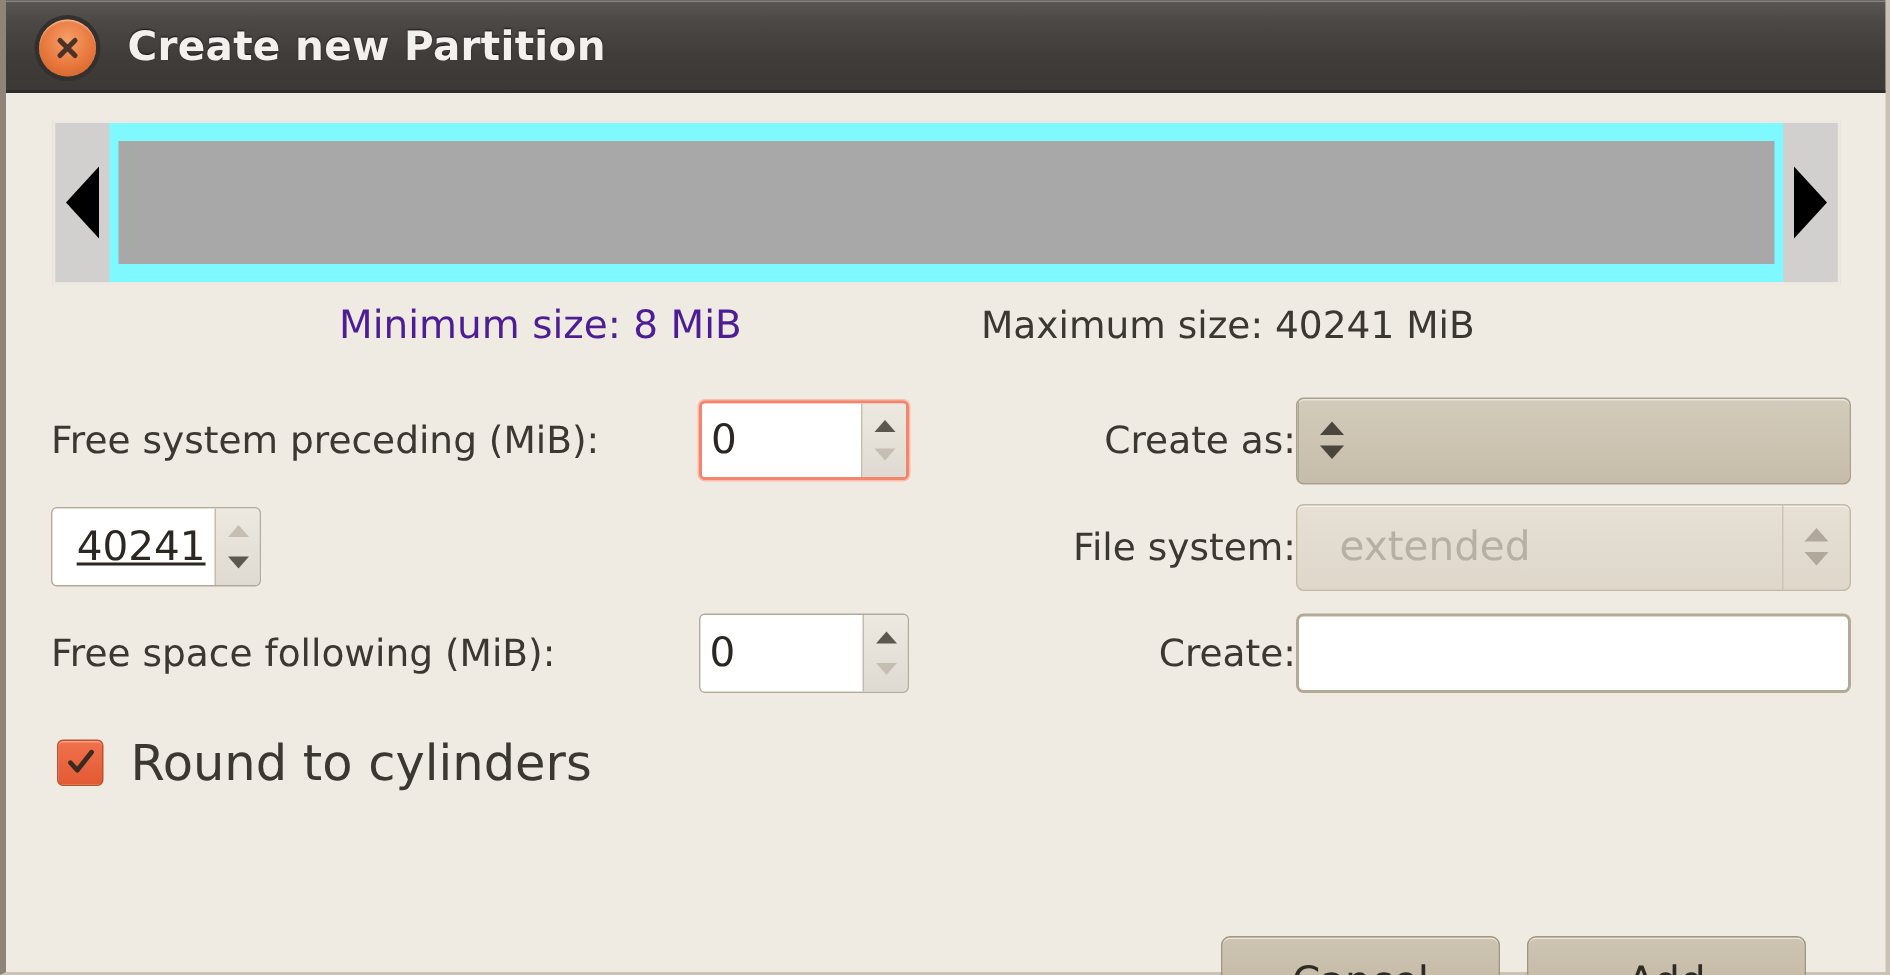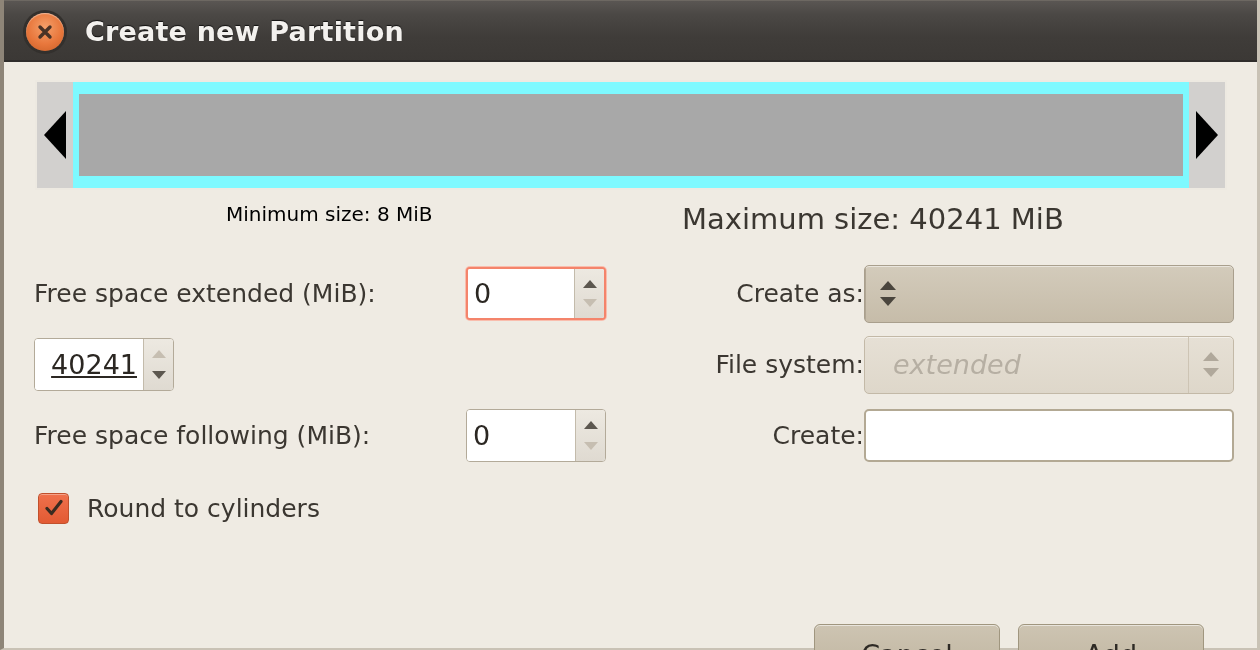--- a/index.html
+++ b/index.html
@@ -131,30 +131,29 @@
     position: absolute;
     top: 140px;
     left: 0;
     width: 100%;
     height: 40px;
   }
   .size-min {
     position: absolute;
     left: 222px;
     top: 0;
-    font-size: 20px;
-    color: #000000;
+    font-size: 26px;
+    color: #4c1d95;
   }
   .size-max {
     position: absolute;
     left: 650px;
     top: 0;
-    font-size: 29px;
+    font-size: 25px;
     color: #3B3731;
-    margin-left: 28px;
   }
 
   
   .col-left {
     position: absolute;
     left: 30px;
     top: 196px;
     width: 572px;
   }
   .col-right {
@@ -241,21 +240,21 @@
     border-radius: 4px;
     background: linear-gradient(to bottom, #F0714C 0%, #E25A33 100%);
     border: 1px solid #C1502C;
     box-shadow: inset 0 1px 0 rgba(255,255,255,.35);
     display: flex;
     align-items: center;
     justify-content: center;
     margin-left: 4px;
   }
   .check-label {
-    font-size: 25px;
+    font-size: 33px;
     color: #3B3731;
     margin-left: 18px;
   }
 
   
   .r-label {
     font-size: 25px;
     color: #3B3731;
     white-space: nowrap;
     flex: 1 1 auto;
@@ -280,21 +279,20 @@
     align-items: center;
     justify-content: center;
     font-size: 27px;
     color: #2E2A25;
     min-width: 0;
   }
   .combo.disabled {
     background: linear-gradient(to bottom, #E6E0D5 0%, #DED7CA 100%);
     border-color: #C3B9A7;
     cursor: default;
-    font-style: italic;
   }
   .combo.disabled .combo-face {
     color: #B6AFA3;
     justify-content: flex-start;
     padding-left: 28px;
   }
   .combo-arrows {
     flex: 0 0 44px;
     width: 44px;
     border-left: 1px solid #B0A694;
@@ -394,21 +392,21 @@
     </div>
 
     <div class="size-row">
       <div class="size-min">Minimum size: 8 MiB</div>
       <div class="size-max">Maximum size: 40241 MiB</div>
     </div>
 
     <div class="col-left">
 
       <div class="form-row">
-        <div class="f-label">Free space extended (MiB):</div>
+        <div class="f-label">Free system preceding (MiB):</div>
         <div class="spin focused">
           <div class="spin-entry">0</div>
           <div class="spin-btns">
             <div class="sp-up"></div>
             <div class="sp-dn dim"></div>
           </div>
         </div>
       </div>
 
       <div class="form-row">

